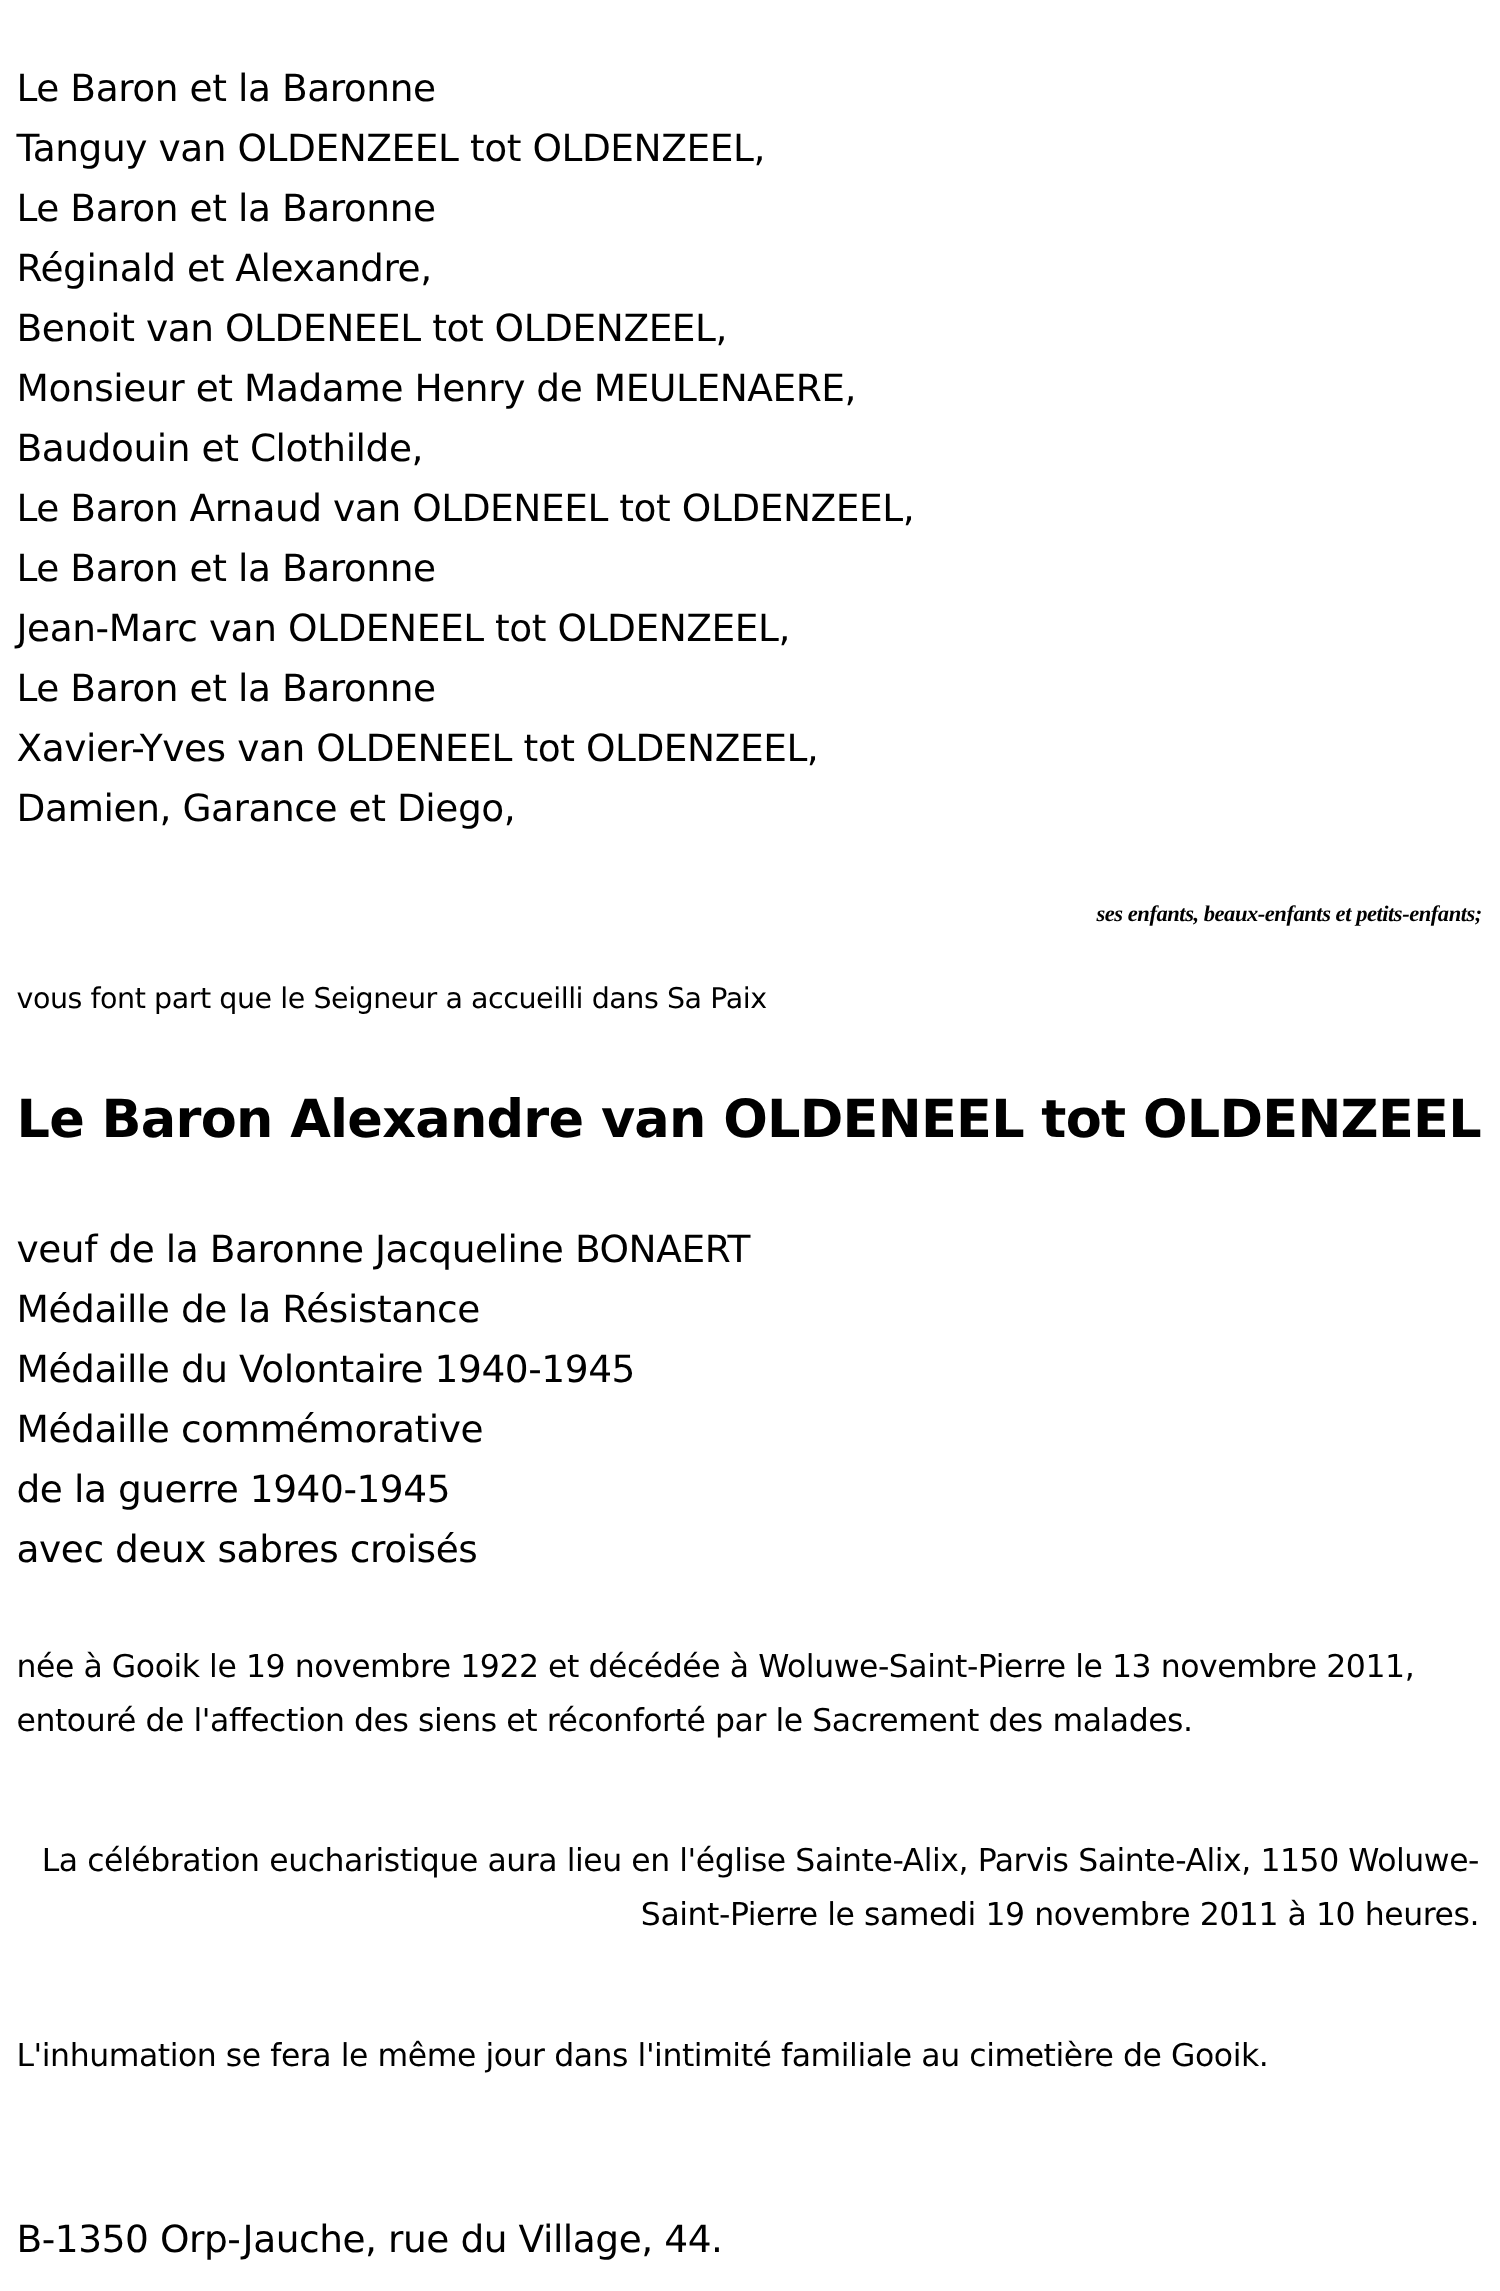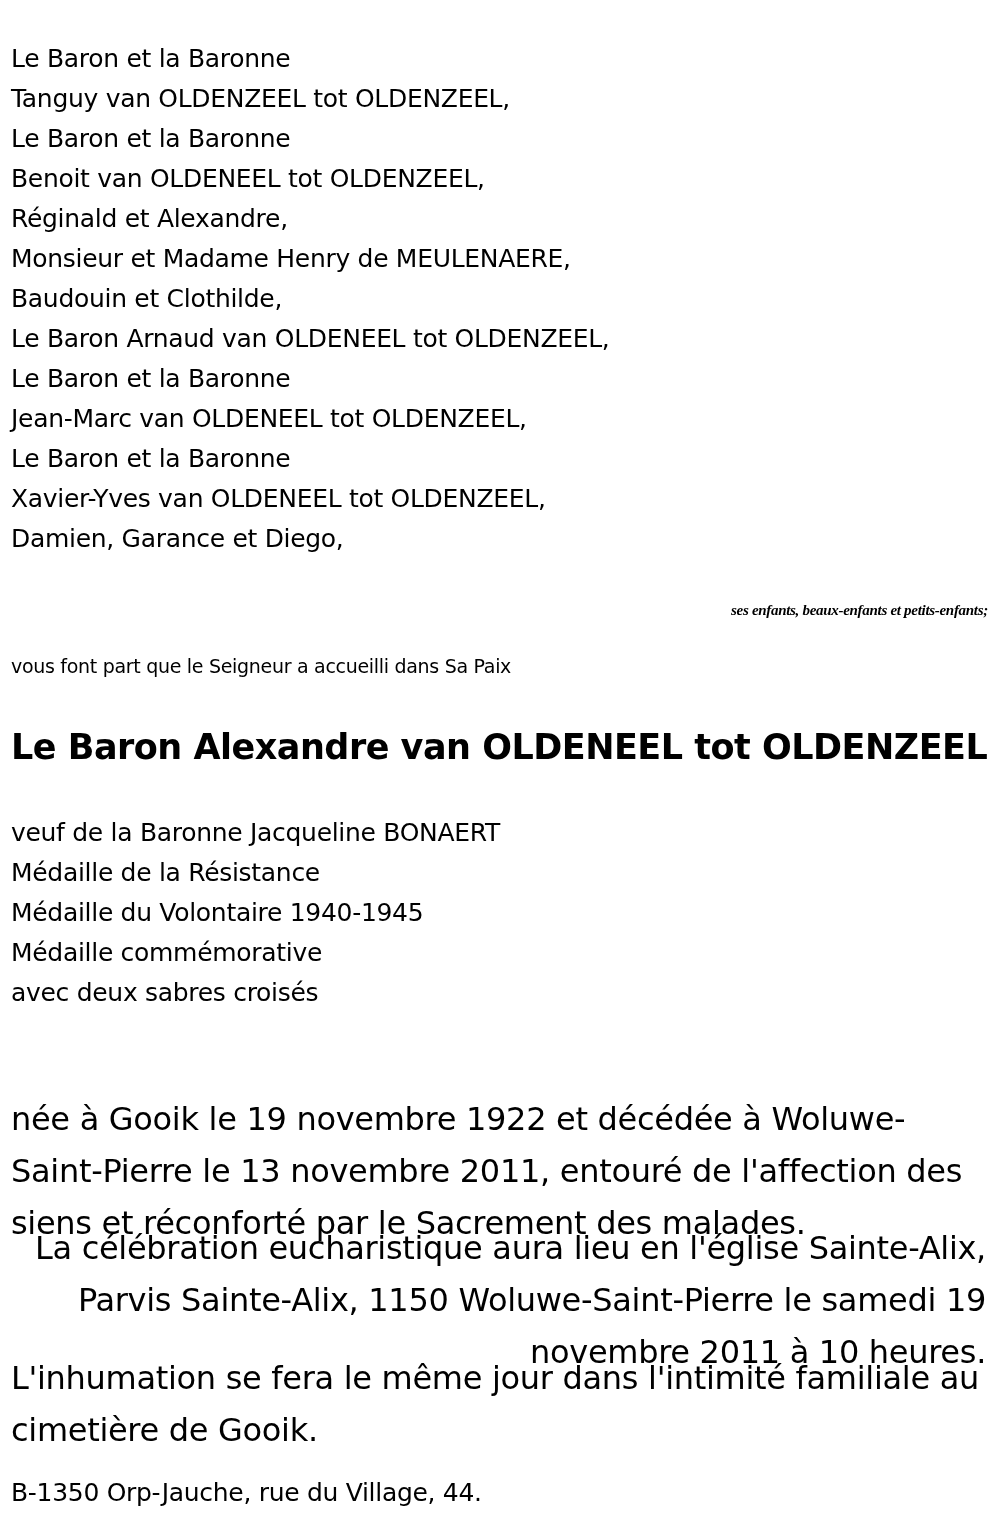--- a/index.html
+++ b/index.html
@@ -30,39 +30,39 @@
       font-weight: bold; font-style: italic;
       font-size: 15px; line-height: 40px; letter-spacing: -0.3px; font-family: Liberation Serif, serif;
     }
     .deceased-name {
       position: absolute; top: 722px; left: 0;
       font-size: 35px; font-weight: bold; white-space: nowrap; line-height: 50px;
       letter-spacing: -0.5px;
     }
     .titles-block { position: absolute; top: 813px; left: 0; }
     .para {
-      font-size: 32px; line-height: 52px; letter-spacing: -0.3px;
+      font-size: 21px; line-height: 36px; letter-spacing: -0.3px;
       width: 975px; margin: 0;
     }
     .para1 { position: absolute; top: 1093px; left: 0; }
     .para2 { position: absolute; top: 1222px; left: 0; text-align: right; }
     .para3 { position: absolute; top: 1352px; left: 0; }
     .address { position: absolute; top: 1473px; left: 0; font-size: 25px; line-height: 40px; letter-spacing: -0.3px; white-space: nowrap; }
   </style>
 </head>
 <body>
 
 <div class="doc">
 
   <div class="family-block">
     <div class="family-line">Le Baron et la Baronne</div>
     <div class="family-line">Tanguy van OLDENZEEL tot OLDENZEEL,</div>
     <div class="family-line">Le Baron et la Baronne</div>
+    <div class="family-line">Réginald et Alexandre,</div>
     <div class="family-line">Benoit van OLDENEEL tot OLDENZEEL,</div>
-    <div class="family-line">Réginald et Alexandre,</div>
     <div class="family-line">Monsieur et Madame Henry de MEULENAERE,</div>
     <div class="family-line">Baudouin et Clothilde,</div>
     <div class="family-line">Le Baron Arnaud van OLDENEEL tot OLDENZEEL,</div>
     <div class="family-line">Le Baron et la Baronne</div>
     <div class="family-line">Jean-Marc van OLDENEEL tot OLDENZEEL,</div>
     <div class="family-line">Le Baron et la Baronne</div>
     <div class="family-line">Xavier-Yves van OLDENEEL tot OLDENZEEL,</div>
     <div class="family-line">Damien, Garance et Diego,</div>
   </div>
 
@@ -71,20 +71,21 @@
     <div class="relation">ses enfants, beaux-enfants et petits-enfants;</div>
   </div>
 
   <div class="deceased-name">Le Baron Alexandre van OLDENEEL tot OLDENZEEL</div>
 
   <div class="titles-block">
     <div class="family-line">veuf de la Baronne Jacqueline BONAERT</div>
     <div class="family-line">Médaille de la Résistance</div>
     <div class="family-line">Médaille du Volontaire 1940-1945</div>
     <div class="family-line">Médaille commémorative</div>
+    <div class="family-line">de la guerre 1940-1945</div>
     <div class="family-line">avec deux sabres croisés</div>
   </div>
 
   <p class="para para1">née à Gooik le 19 novembre 1922 et décédée à Woluwe-Saint-Pierre le 13 novembre 2011, entouré de l'affection des siens et réconforté par le Sacrement des malades.</p>
   <p class="para para2">La célébration eucharistique aura lieu en l'église Sainte-Alix, Parvis Sainte-Alix, 1150 Woluwe-Saint-Pierre le samedi 19 novembre 2011 à 10 heures.</p>
   <p class="para para3">L'inhumation se fera le même jour dans l'intimité familiale au cimetière de Gooik.</p>
 
   <div class="address">B-1350 Orp-Jauche, rue du Village, 44.</div>
 </div>
 

